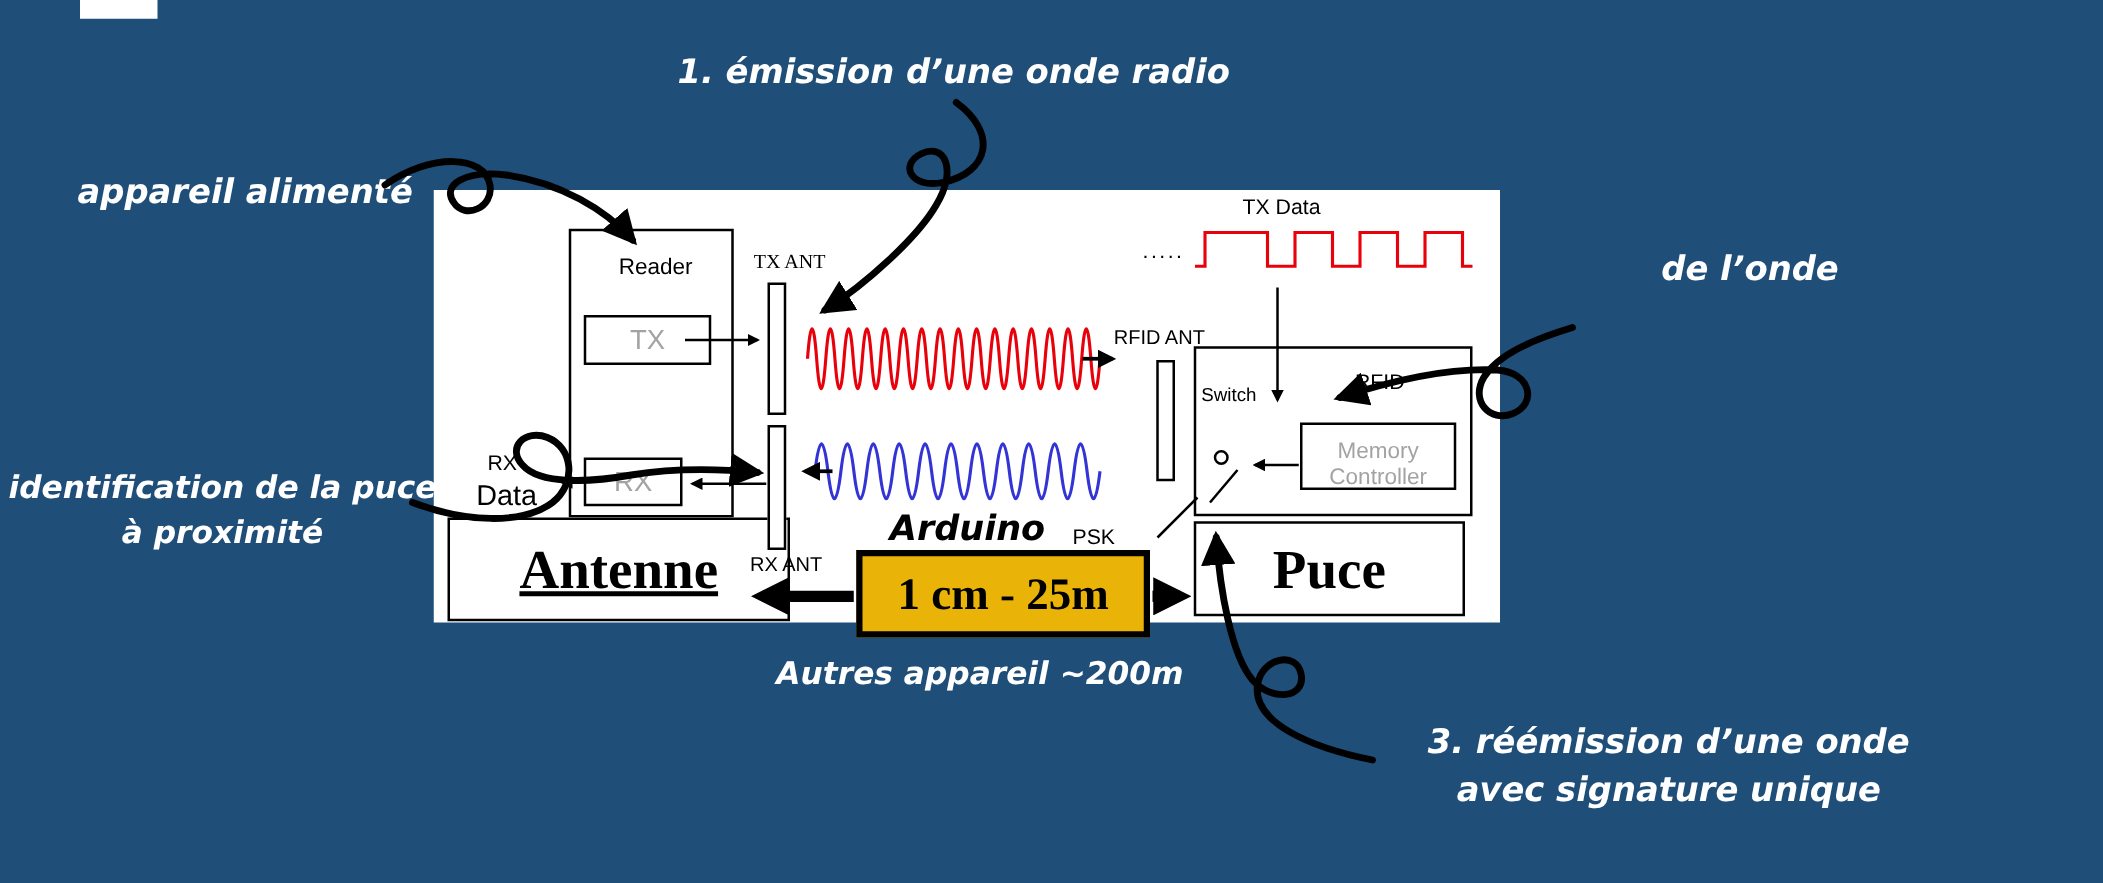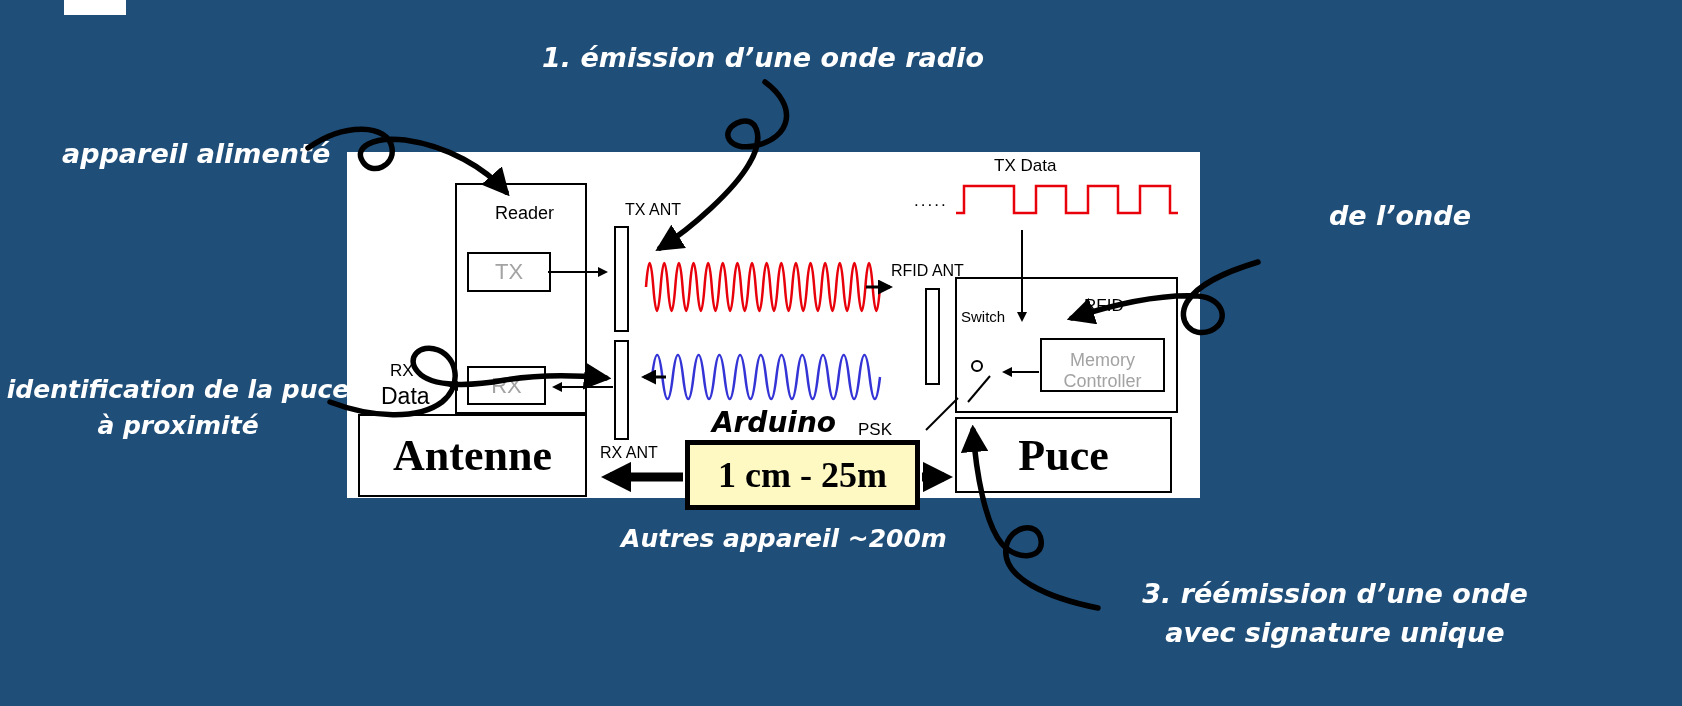--- a/index.html
+++ b/index.html
@@ -14,43 +14,43 @@
   .hand-dark{position:absolute;color:#000;font-family:"DejaVu Sans",sans-serif;
         font-style:italic;font-weight:bold;white-space:nowrap;}
   .centered{transform:translateX(-50%);text-align:center;}
 
   
   .box{position:absolute;border:2px solid #000;background:#fff;box-sizing:border-box;}
   .flexc{display:flex;align-items:center;justify-content:center;}
   .lbl{position:absolute;color:#000;font-size:16px;white-space:nowrap;}
   .graytxt{color:#a3a3a3;}
   .bigname{font-family:"Liberation Serif",serif;font-weight:bold;font-size:44px;color:#000;}
-  .distance-box{position:absolute;border:5px solid #000;background:#fef9c3;box-sizing:border-box;
+  .distance-box{position:absolute;border:5px solid #000;background:#eab308;box-sizing:border-box;
         font-family:"Liberation Serif",serif;font-weight:bold;font-size:36px;color:#000;}
   .overlay{position:absolute;left:0;top:0;pointer-events:none;}
 </style>
 </head>
 <body>
 
 <div class="stage" style="background: rgb(31, 78, 121);">
 
   <div class="corner-strip"></div>
   <div class="panel"></div>
 
   <div class="box" style="left:455px;top:183px;width:132px;height:231px;"></div>
   <div class="lbl" style="left:495px;top:203px;font-size:18px;">Reader</div>
-  <div class="box flexc graytxt" style="left:467px;top:252px;width:84px;height:40px;font-size:22px;">TX</div>
+  <div class="box flexc graytxt" style="left:467px;top:252px;width:102px;height:40px;font-size:22px;">TX</div>
   <div class="box flexc graytxt" style="left:467px;top:366px;width:79px;height:39px;font-size:22px;">RX</div>
 
   <div class="lbl" style="left:390px;top:361px;font-size:17px;">RX</div>
   <div class="lbl" style="left:381px;top:383px;font-size:23px;">Data</div>
 
-  <div class="box flexc bigname" style="left:358px;top:414px;width:229px;height:83px;">Antenne</div>
+  <div class="box flexc bigname" style="left:358px;top:414px;width:274px;height:83px;text-decoration:underline;">Antenne</div>
 
-  <div class="lbl" style="left:625px;top:201px;">TX ANT</div>
+  <div class="lbl" style="left:603px;top:201px;font-family:Liberation Serif, serif;">TX ANT</div>
   <div class="box" style="left:614px;top:226px;width:15px;height:106px;"></div>
   <div class="box" style="left:614px;top:340px;width:15px;height:100px;"></div>
   <div class="lbl" style="left:600px;top:444px;">RX ANT</div>
 
   <div class="lbl" style="left:891px;top:262px;">RFID ANT</div>
   <div class="box" style="left:925px;top:288px;width:15px;height:97px;"></div>
 
   <div class="box" style="left:955px;top:277px;width:223px;height:136px;"></div>
   <div class="lbl" style="left:961px;top:308px;font-size:15px;">Switch</div>
   <div class="lbl" style="left:1084px;top:296px;font-size:17px;">RFID</div>

